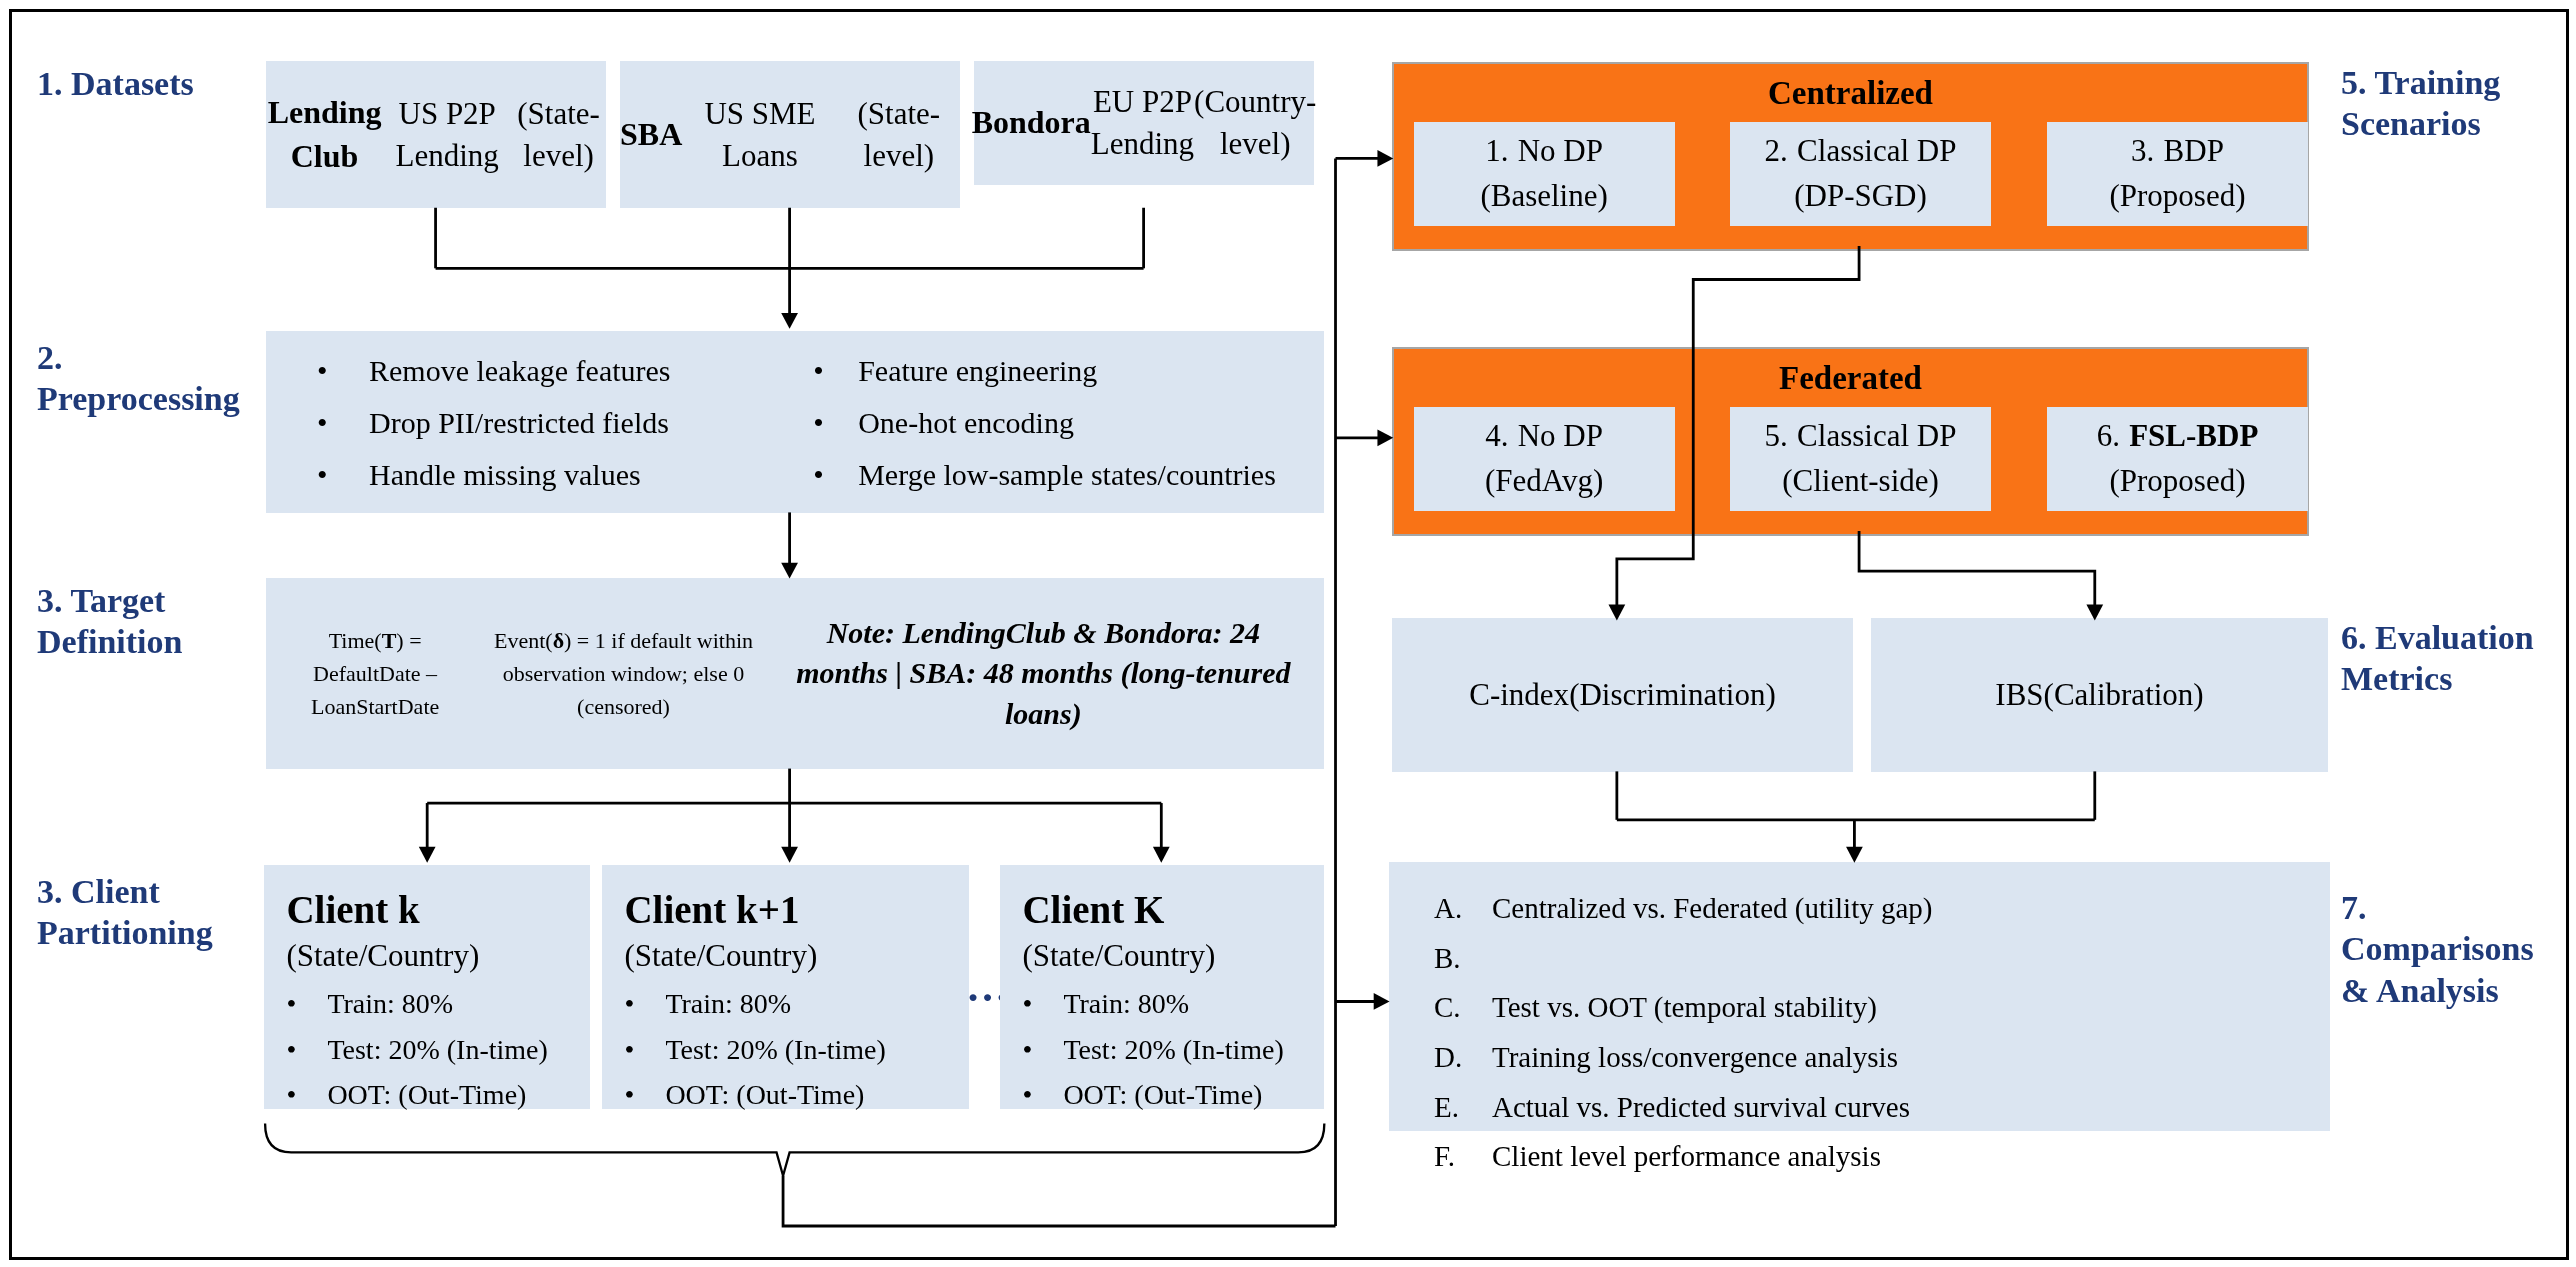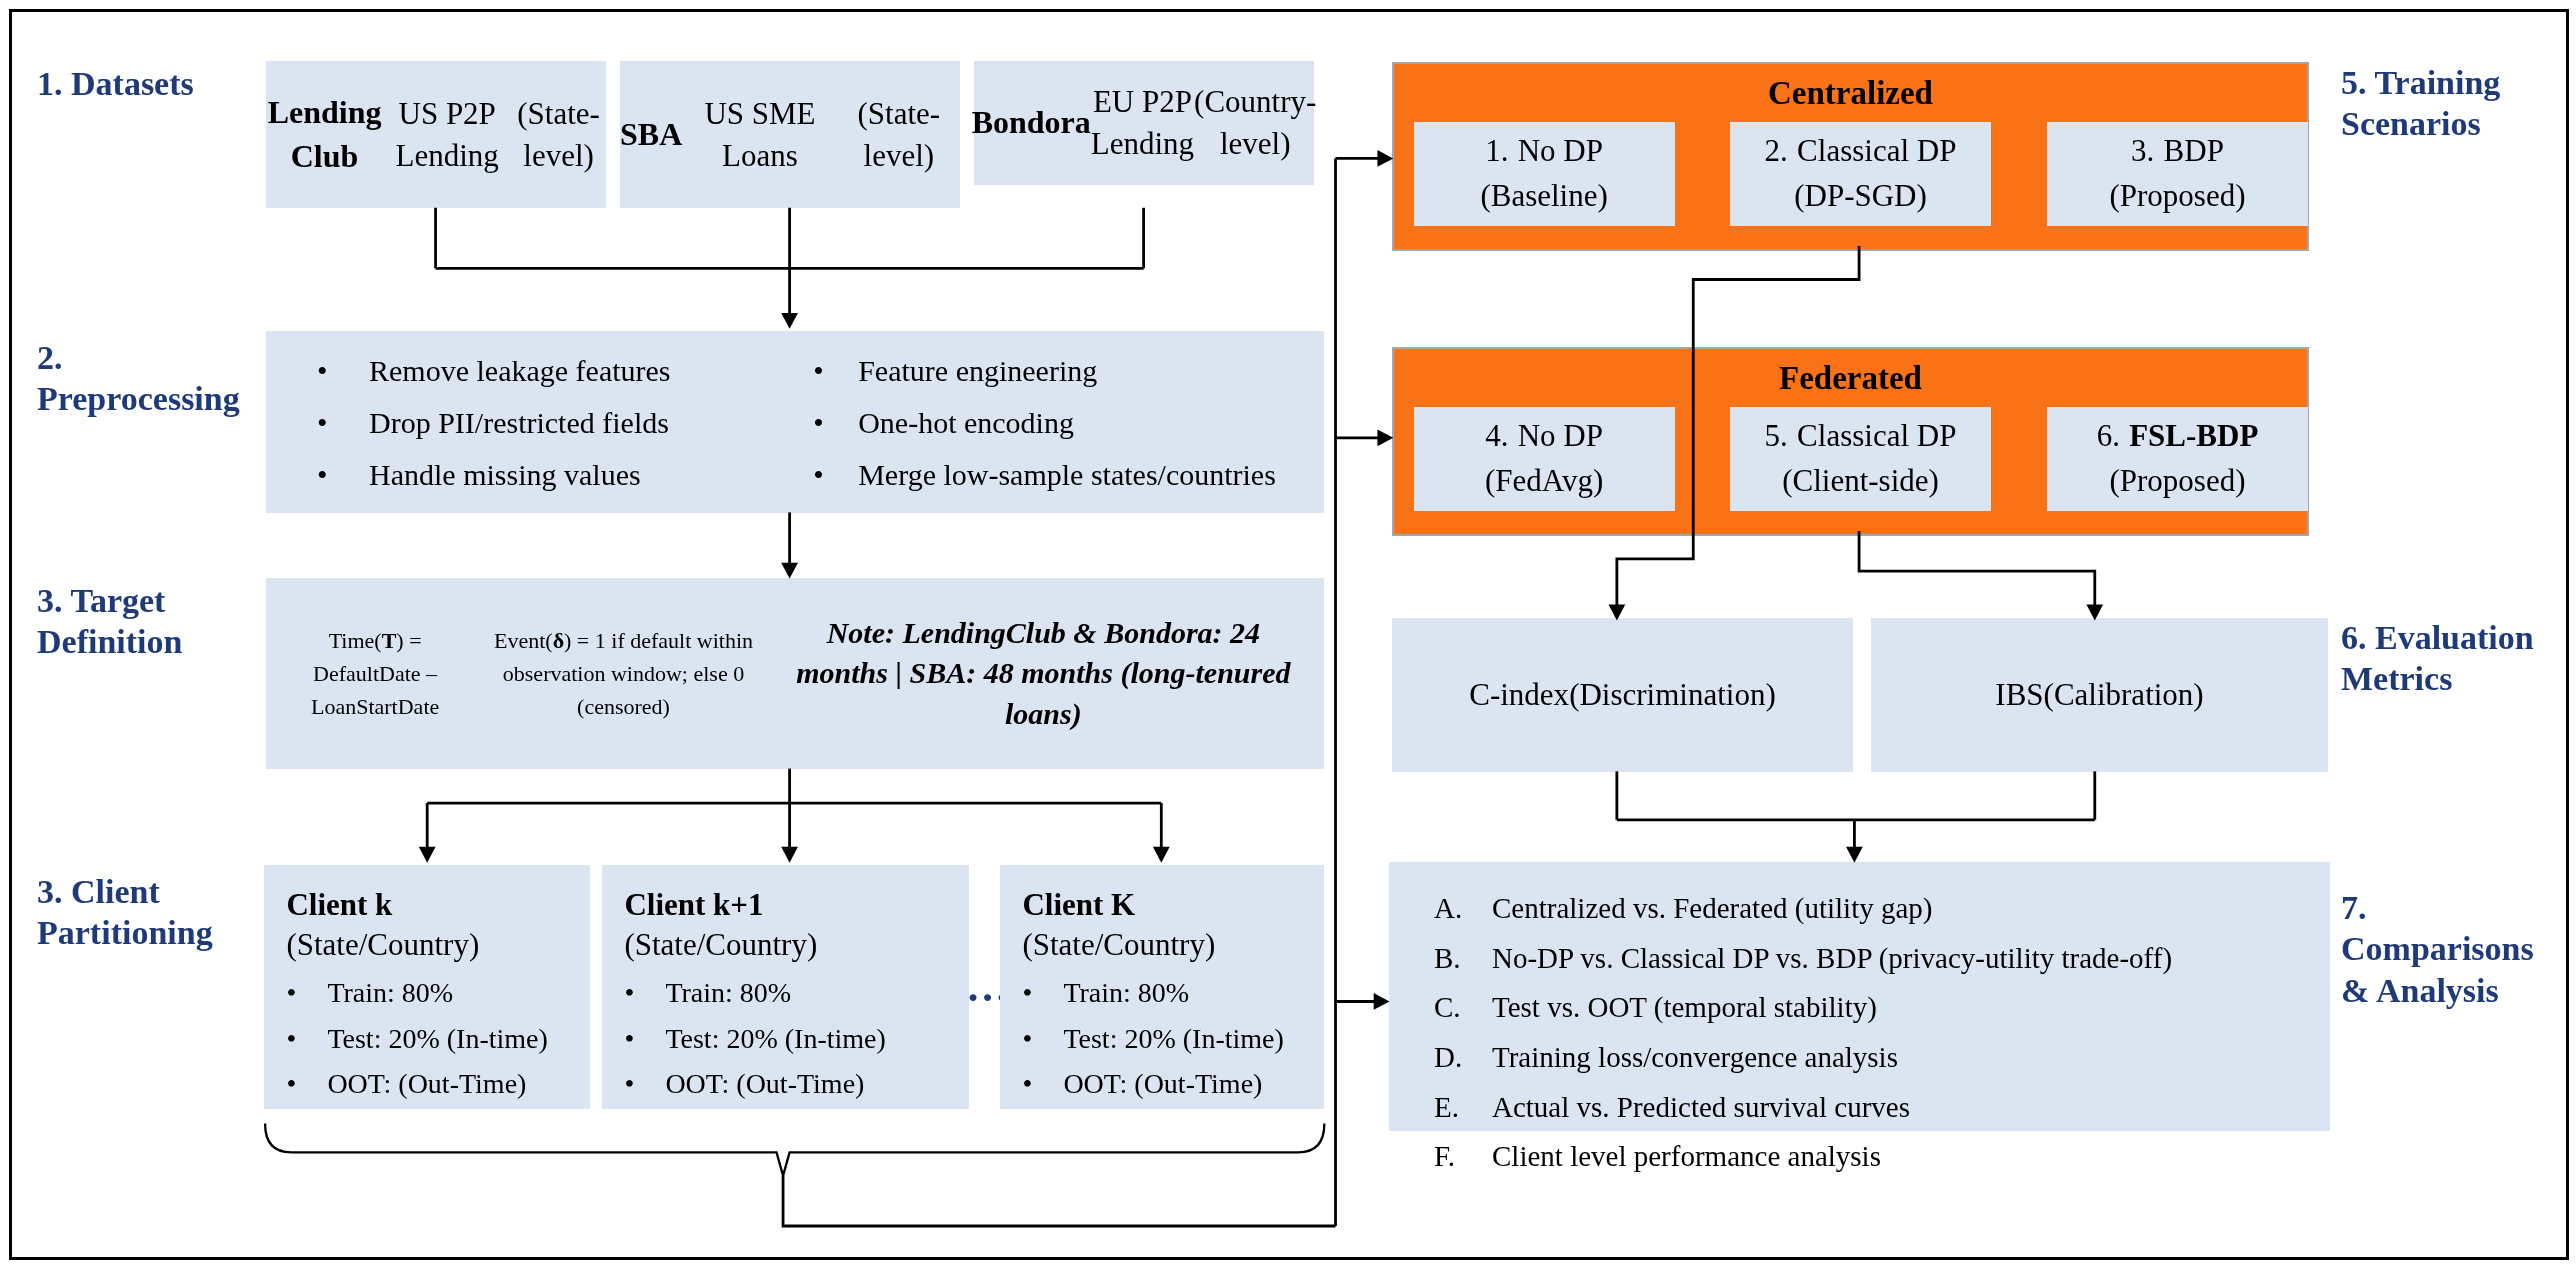--- a/index.html
+++ b/index.html
@@ -14,21 +14,21 @@
   .center-col{display:flex;flex-direction:row;align-items:center;justify-content:center;text-align:center;}
   .ds-title{font-weight:bold;font-size:32px;line-height:1.35;}
   .ds-line{font-size:31px;line-height:1.35;}
   .bullets{display:flex;flex-direction:column;gap:13px;}
   .brow{display:flex;align-items:flex-start;font-size:30px;line-height:1.3;}
   .brow .blt{flex:0 0 52px;text-align:left;}
   .target-line{font-size:22px;line-height:1.5;text-align:center;}
   .target-note{font-size:30px;line-height:1.35;text-align:center;font-style:italic;font-weight:600;}
   .bold-seg{font-weight:bold;}
   .client-box{padding:18.6px 9.3px 0 22.4px;}
-  .cl-title{font-weight:bold;font-size:31px;line-height:1.35;}
+  .cl-title{font-weight:bold;font-size:39px;line-height:1.35;}
   .cl-sub{font-size:31px;line-height:1.3;}
   .cl-bullets{margin-top:9.3px;display:flex;flex-direction:column;gap:9.3px;}
   .cl-row{display:flex;font-size:28px;line-height:1.3;}
   .cl-row .blt{flex:0 0 41px;}
   .dots{position:absolute;color:#1f3a78;font-weight:bold;font-size:43px;letter-spacing:1.9px;}
   .outer-box{position:absolute;background:#f97316;border:2.8px solid #a6a6a6;text-decoration:underline;}
   .outer-title{position:absolute;left:0;right:0;top:11.2px;text-align:center;font-weight:bold;font-size:33px;}
   .sub-box{position:absolute;background:#dbe5f1;display:flex;flex-direction:column;align-items:center;justify-content:center;text-align:center;font-size:31px;line-height:1.45;}
   .sub-line1{display:flex;gap:9.3px;}
   .eval-box{font-size:31px;line-height:1.5;}
@@ -245,21 +245,20 @@
     <div>(Calibration)</div>
   </div>
 
   <div class="bluebox cmp-box" style="left:1389px;top:862px;width:941px;height:269px;box-sizing:border-box;">
     <div class="cmp-row">
         <span class="ltr">A.</span>
         <span>Centralized vs. Federated (utility gap)</span>
       </div>
     <div class="cmp-row">
         <span class="ltr">B.</span>
-        <span>No-DP vs. Classical DP vs. BDP (privacy-utility trade-off)</span>
       </div>
     <div class="cmp-row">
         <span class="ltr">C.</span>
         <span>Test vs. OOT (temporal stability)</span>
       </div>
     <div class="cmp-row">
         <span class="ltr">D.</span>
         <span>Training loss/convergence analysis</span>
       </div>
     <div class="cmp-row">

